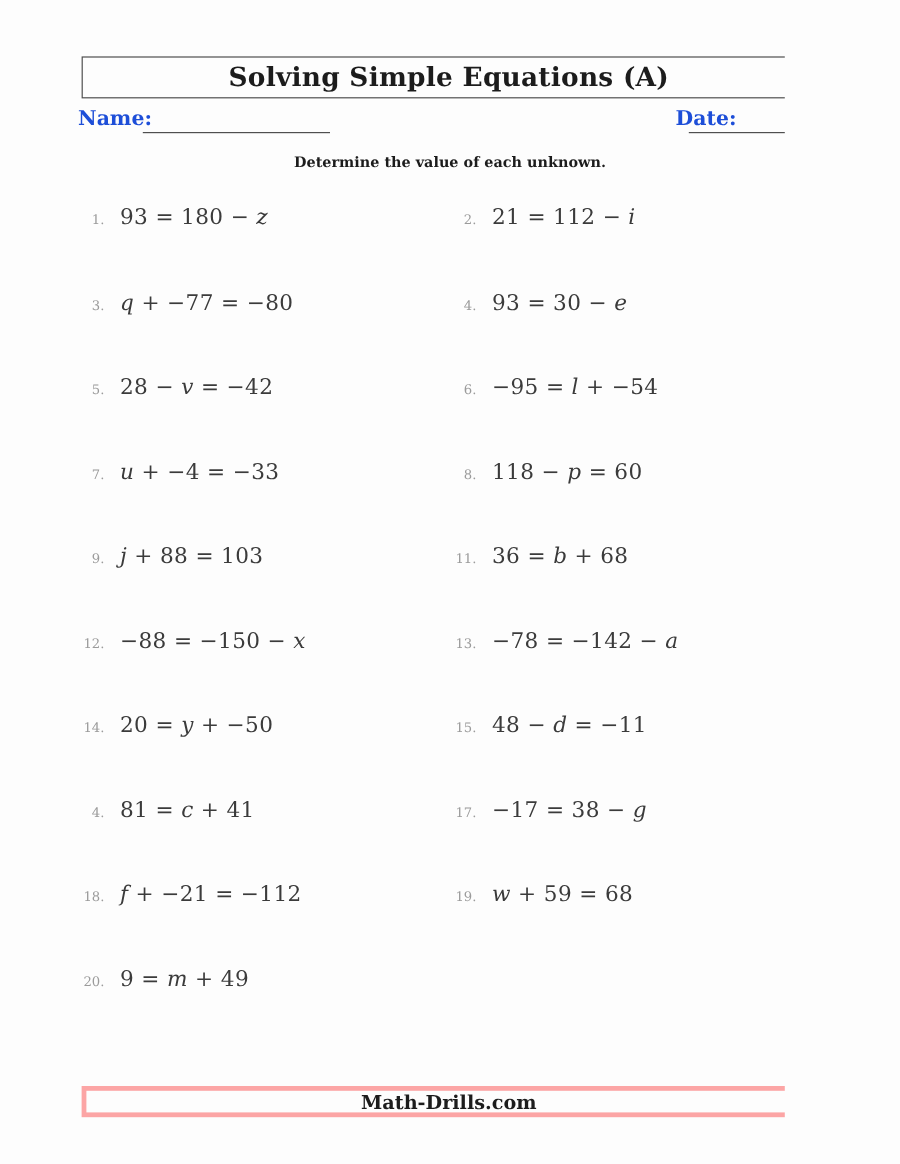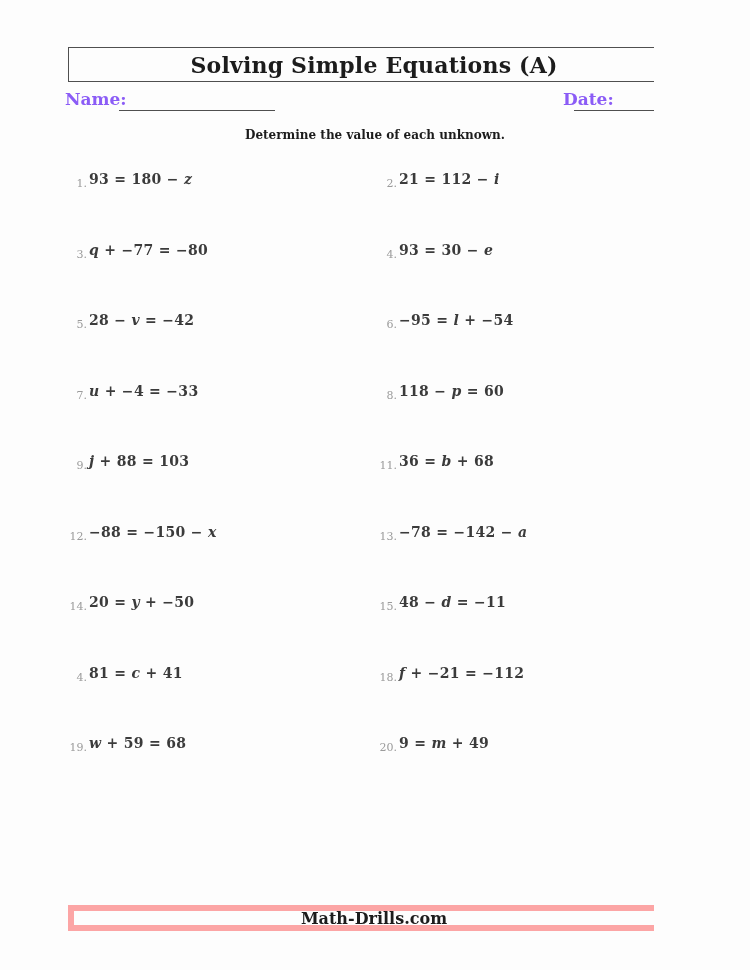--- a/index.html
+++ b/index.html
@@ -33,21 +33,21 @@
     font-weight: 700;
     color: #1c1c1c;
     letter-spacing: 0.2px;
     white-space: nowrap;
   }
   .field-label {
     position: absolute;
     top: 89px;
     font-size: 17px;
     font-weight: 600;
-    color: #8b5cf6;
+    color: #1d4ed8;
   }
   .name-label { left: 65px; }
   .date-label { left: 530px; margin-left: 33px; }
   .blank-line {
     position: absolute;
     top: 110px;
     border-bottom: 1.5px solid var(--rule-color);
     height: 0;
   }
   .name-line { left: 119px; width: 156px; }
@@ -76,33 +76,33 @@
   }
   .pnum {
     flex: none;
     width: 22px;
     text-align: right;
     font-size: 11px;
     padding-top: 6px;
     color: var(--problem-number);
   }
   .eq {
-    margin-left: 2px;
-    font-size: 14px;
-    font-weight: 700;
+    margin-left: 13px;
+    font-size: 18px;
+    font-weight: 400;
     letter-spacing: 0.3px;
     white-space: nowrap;
     color: var(--equation-text);
   }
   .eq em { font-style: italic; }
   .footer-box {
     position: absolute;
     left: 68px; top: 905px;
     width: 612px; height: 26px;
-    border: 6px solid #fca5a5;
+    border: 4px solid #fca5a5;
     display: flex; align-items: center; justify-content: center;
   }
   .footer-text {
     font-size: 16px;
     font-weight: 600;
     color: #1c1c1c;
   }
 </style>
 </head>
 <body>
@@ -191,20 +191,24 @@
     <div class="problem">
       <span class="pnum">15.</span>
       <span class="eq">48 − <em>d</em> = −11</span>
     </div>
 
     <div class="problem">
       <span class="pnum">4.</span>
       <span class="eq">81 = <em>c</em> + 41</span>
     </div>
 
+    <div class="problem">
+      <span class="pnum">17.</span>
+      <span class="eq">−17 = 38 − <em>g</em></span>
+    </div>
 
     <div class="problem">
       <span class="pnum">18.</span>
       <span class="eq"><em>f</em> + −21 = −112</span>
     </div>
 
     <div class="problem">
       <span class="pnum">19.</span>
       <span class="eq"><em>w</em> + 59 = 68</span>
     </div>

